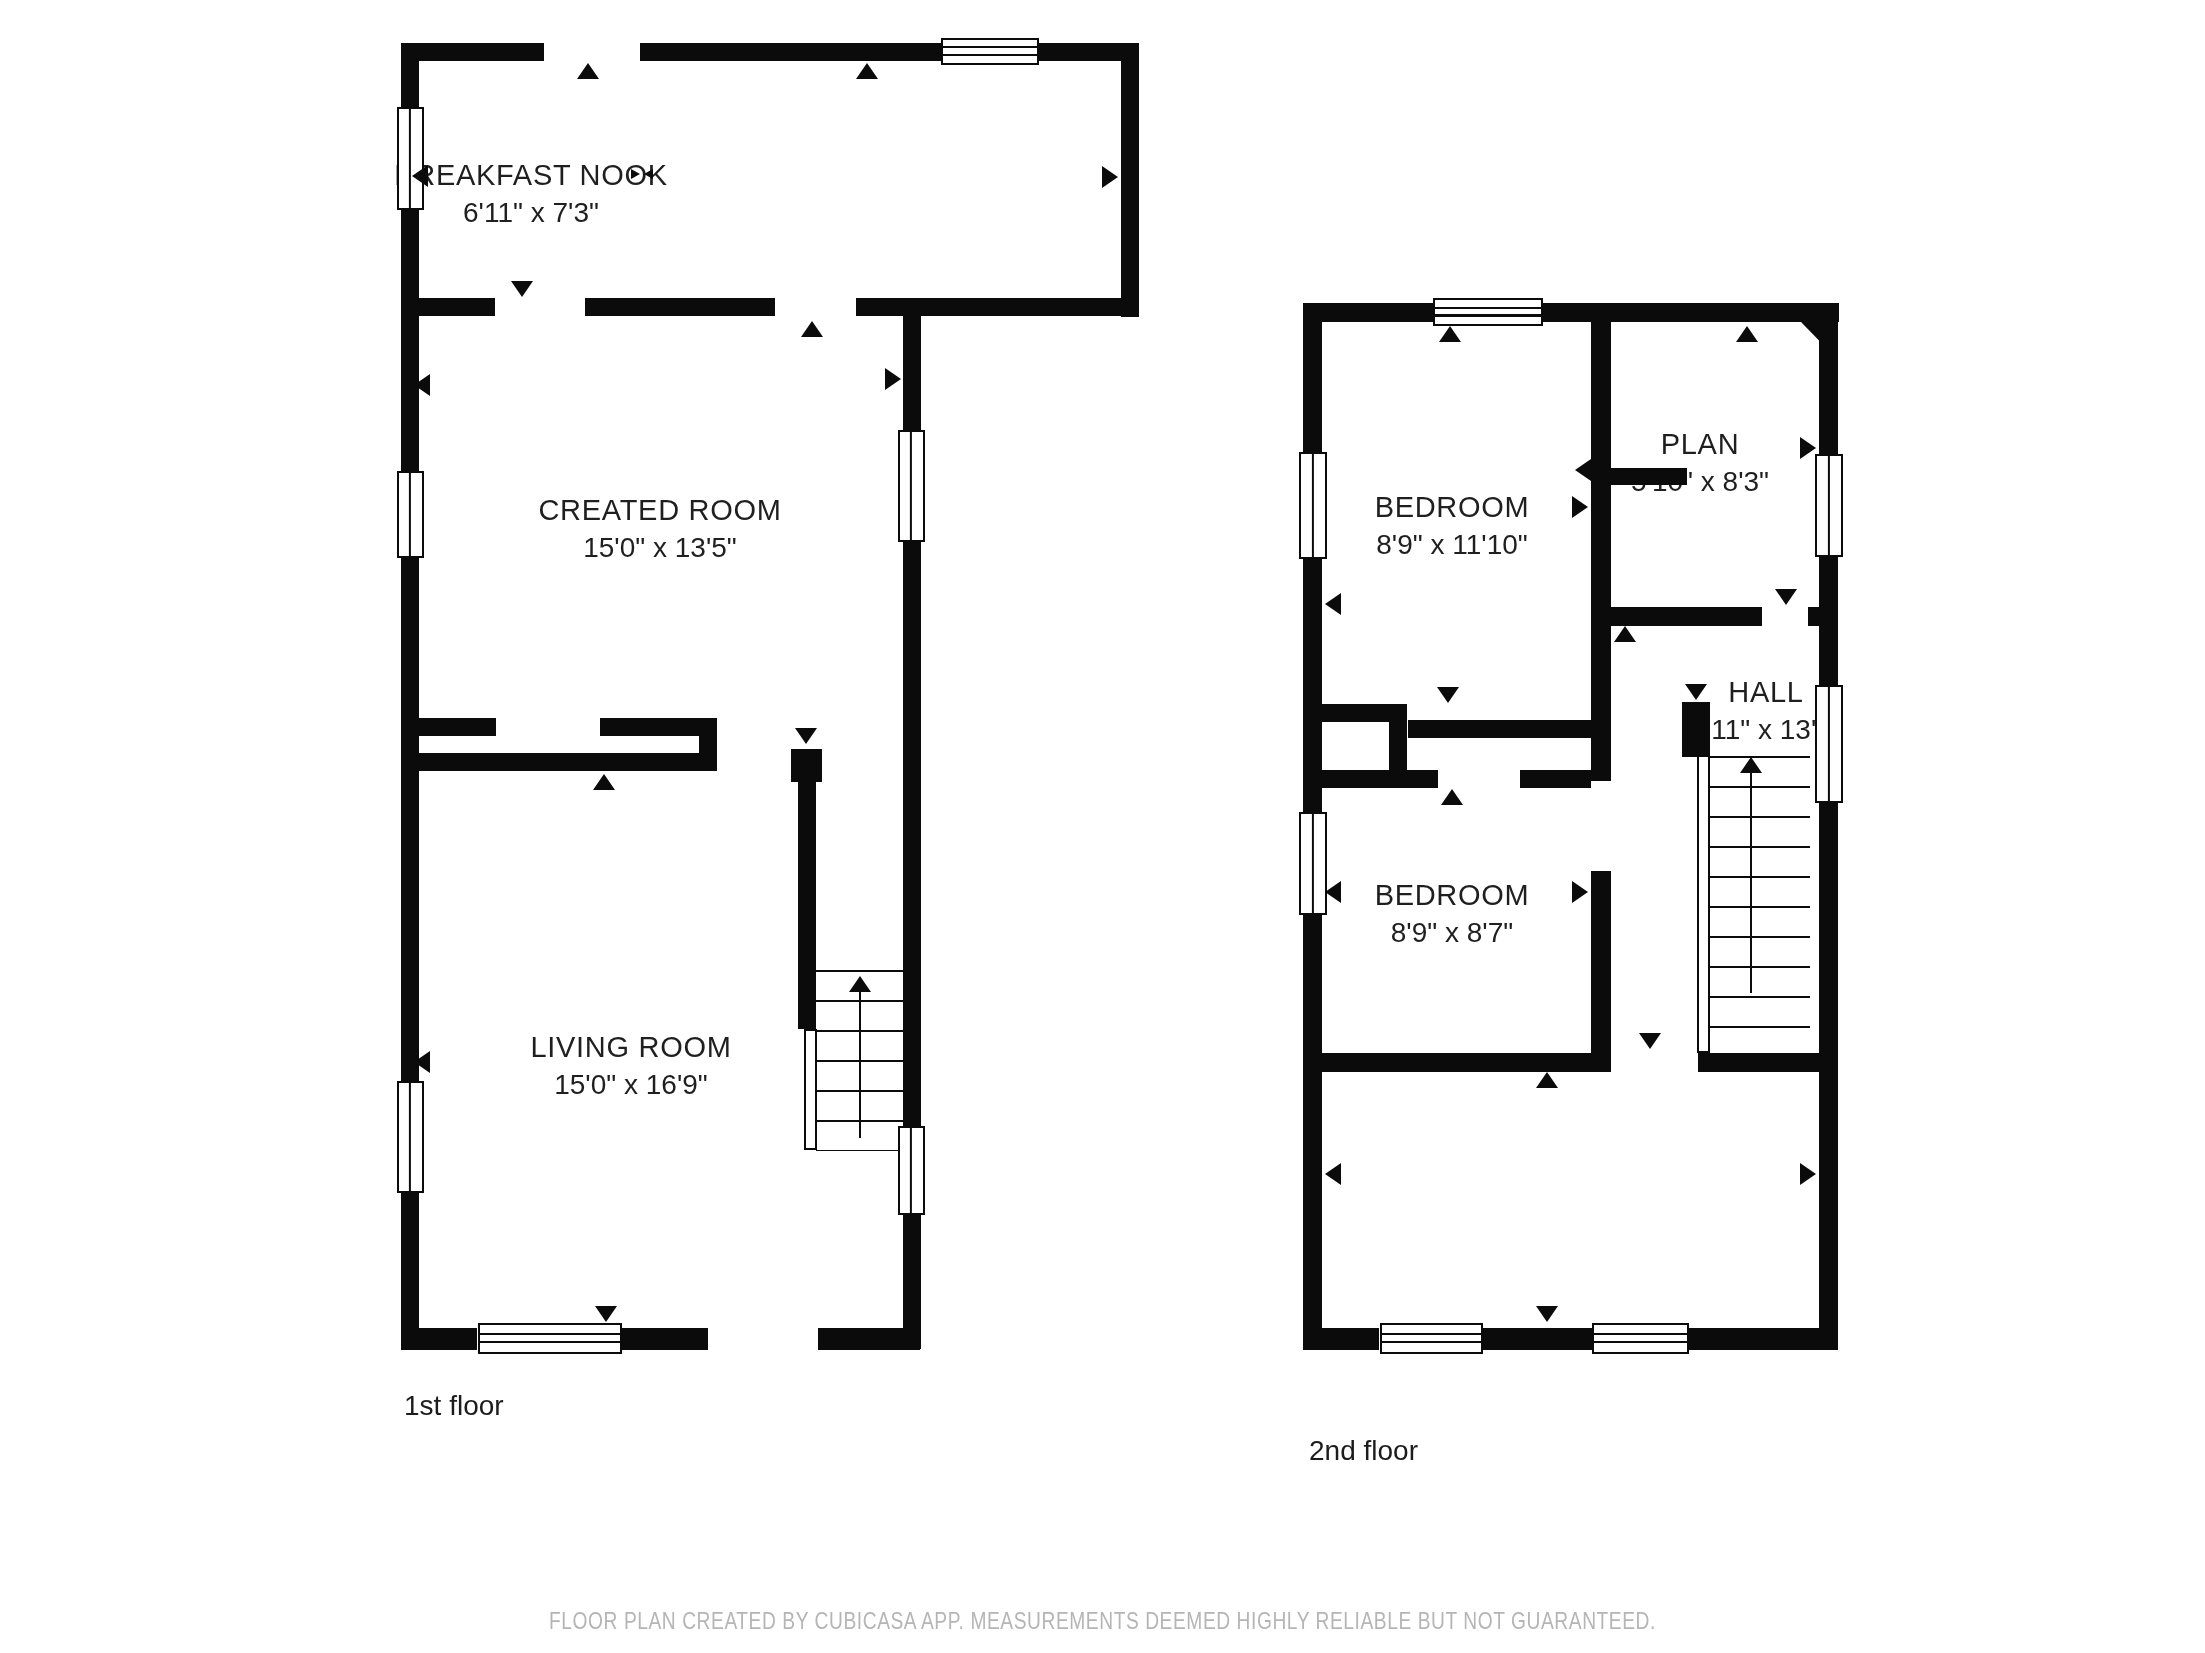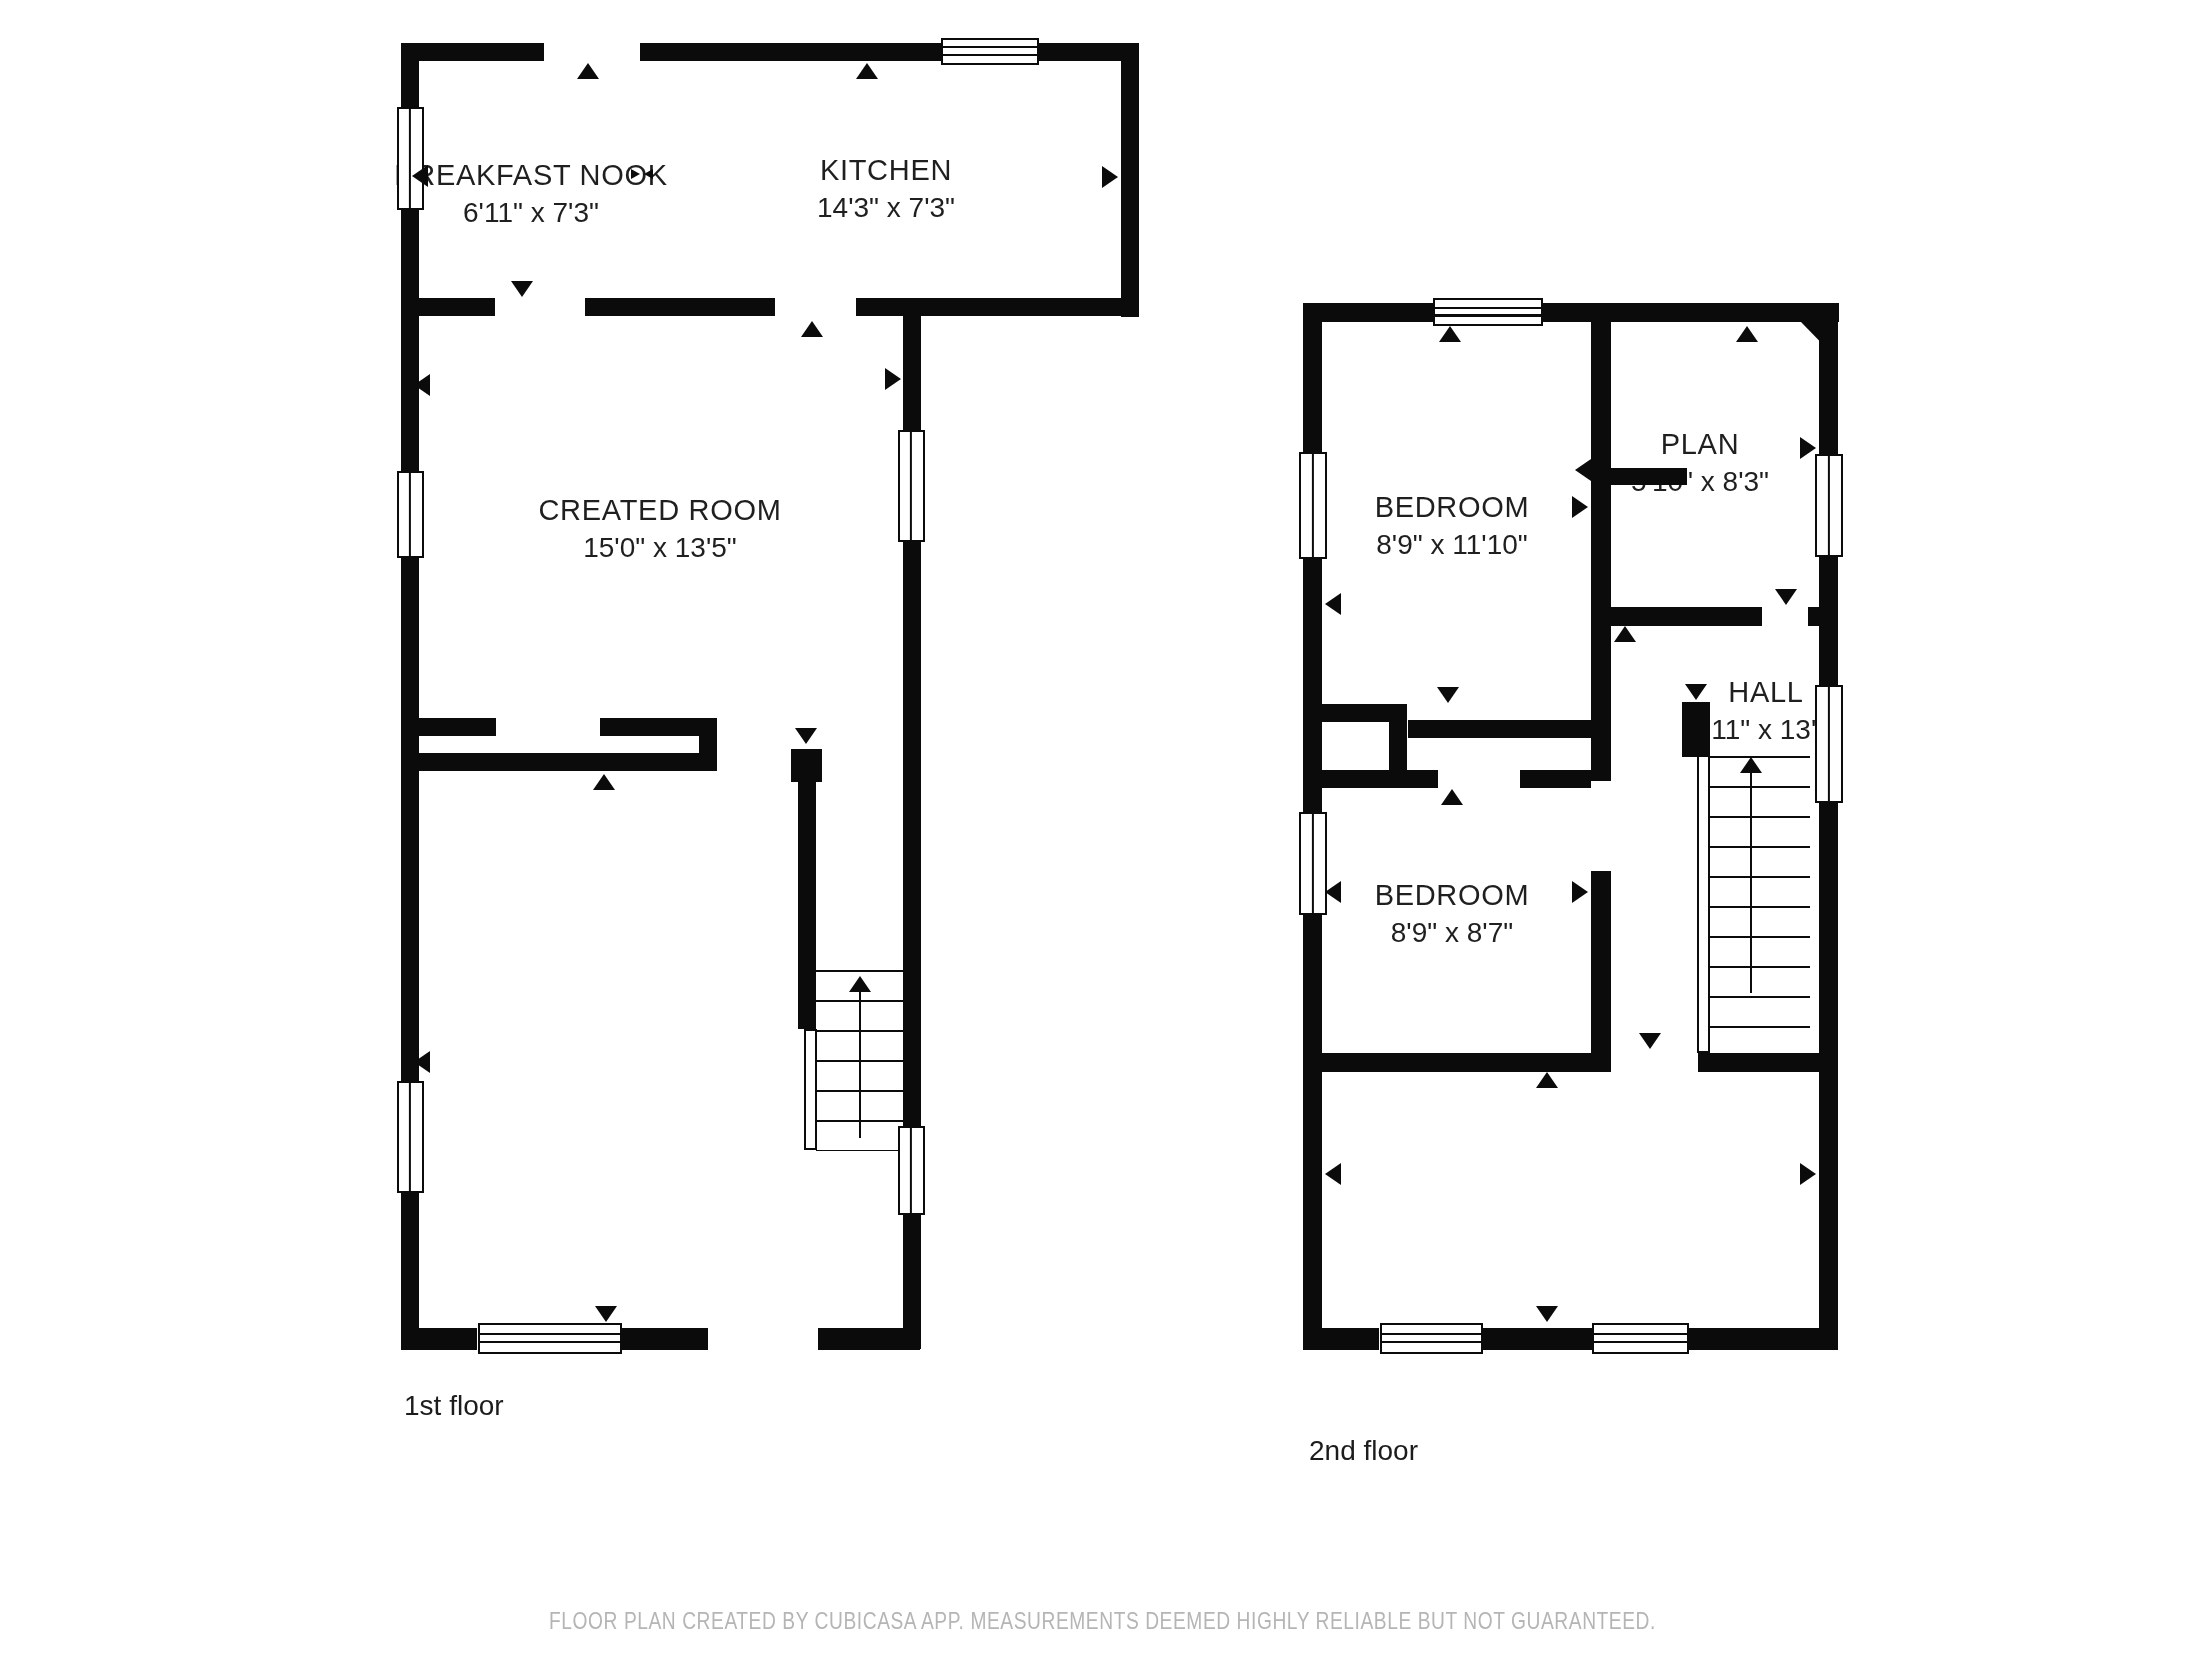--- a/index.html
+++ b/index.html
@@ -92,27 +92,27 @@
   <div class="tr" style="left:885px;top:368px"></div>
   <div class="tu" style="left:593px;top:774px"></div>
   <div class="td" style="left:795px;top:728px"></div>
   <div class="tl" style="left:414px;top:1051px"></div>
   <div class="td" style="left:595px;top:1306px"></div>
 
   <div class="room-label" style="left:384px;top:156px;width:294px">
     <div class="room-name">BREAKFAST NOOK</div>
     <div class="room-dims">6'11" x 7'3"</div>
   </div>
-  <div class="room-label" style="left:739px;top:151px;width:294px">
-    <div class="room-name">KITCHEN</div>
-    <div class="room-dims">14'3" x 7'3"</div>
-  </div>
   <div class="room-label" style="left:513px;top:491px;width:294px">
     <div class="room-name">CREATED ROOM</div>
     <div class="room-dims">15'0" x 13'5"</div>
+  </div>
+  <div class="room-label" style="left:484px;top:1028px;width:294px">
+    <div class="room-name">LIVING ROOM</div>
+    <div class="room-dims">15'0" x 16'9"</div>
   </div>
 
   <div class="w" style="left:1303px;top:303px;width:132px;height:19px"></div>
   <div class="w" style="left:1541px;top:303px;width:298px;height:19px"></div>
   <div class="w" style="left:1303px;top:303px;width:19px;height:1047px"></div>
   <div class="w" style="left:1819px;top:303px;width:19px;height:1047px"></div>
   <div class="w" style="left:1303px;top:1328px;width:76px;height:22px"></div>
   <div class="w" style="left:1483px;top:1328px;width:110px;height:22px"></div>
   <div class="w" style="left:1689px;top:1328px;width:149px;height:22px"></div>
   <div class="chamfer" style="left:1801px;top:322px"></div>

